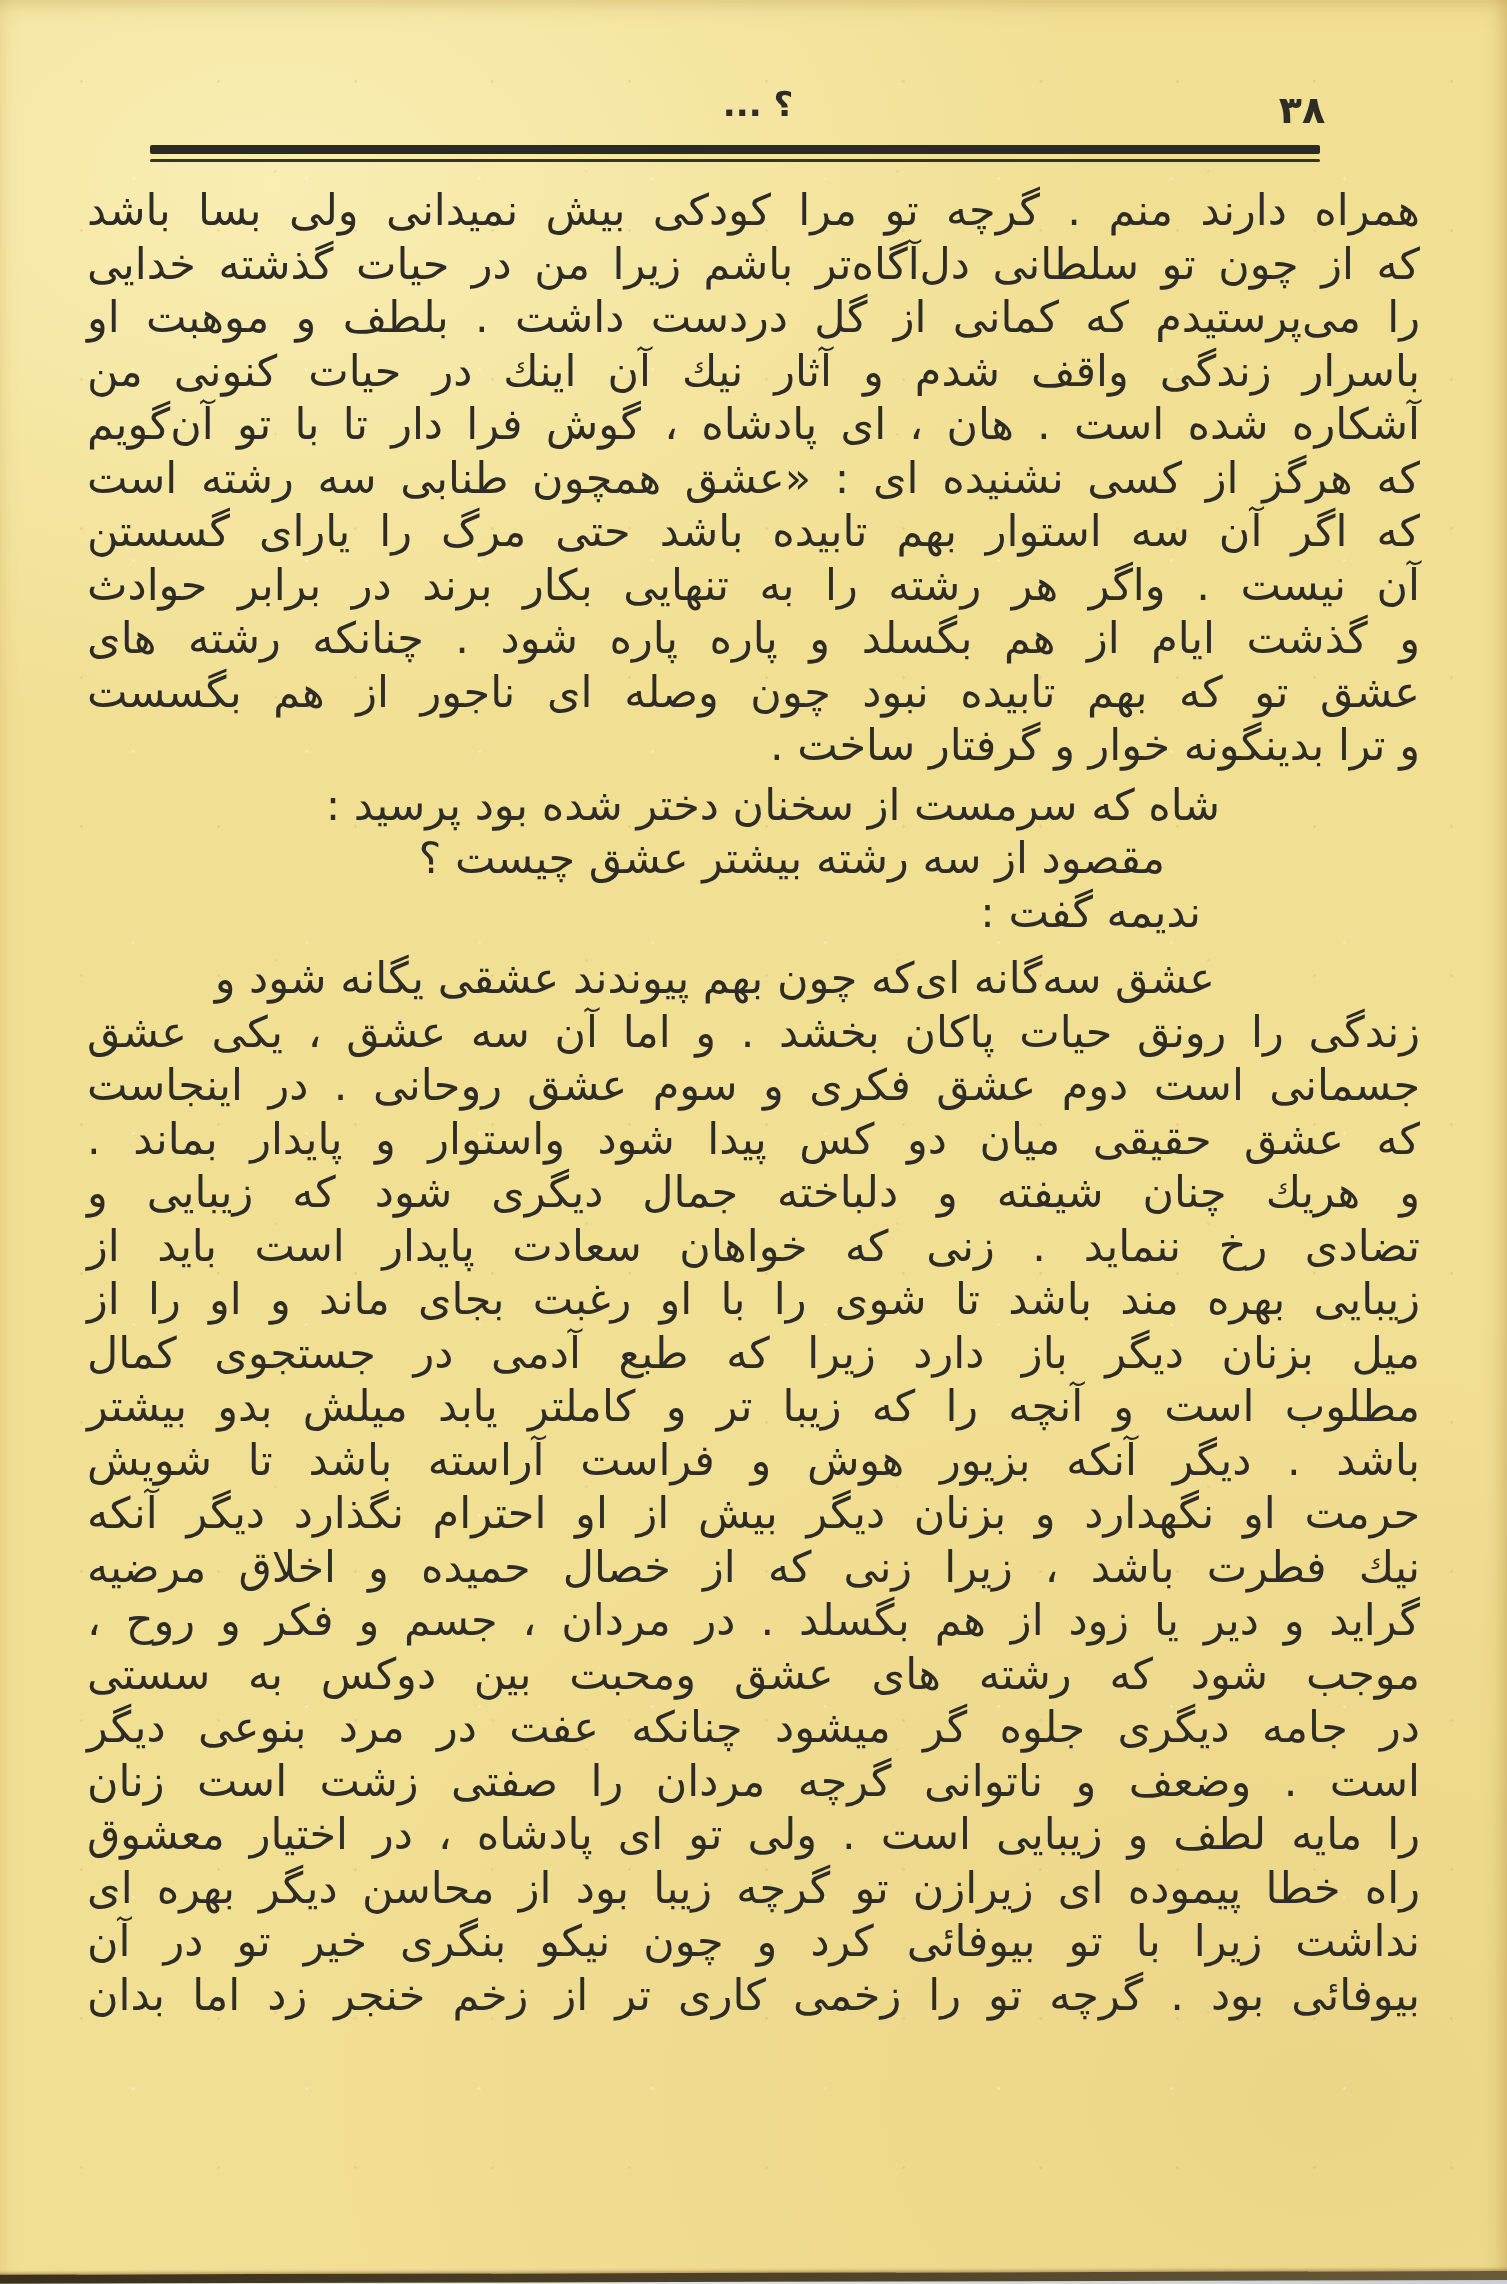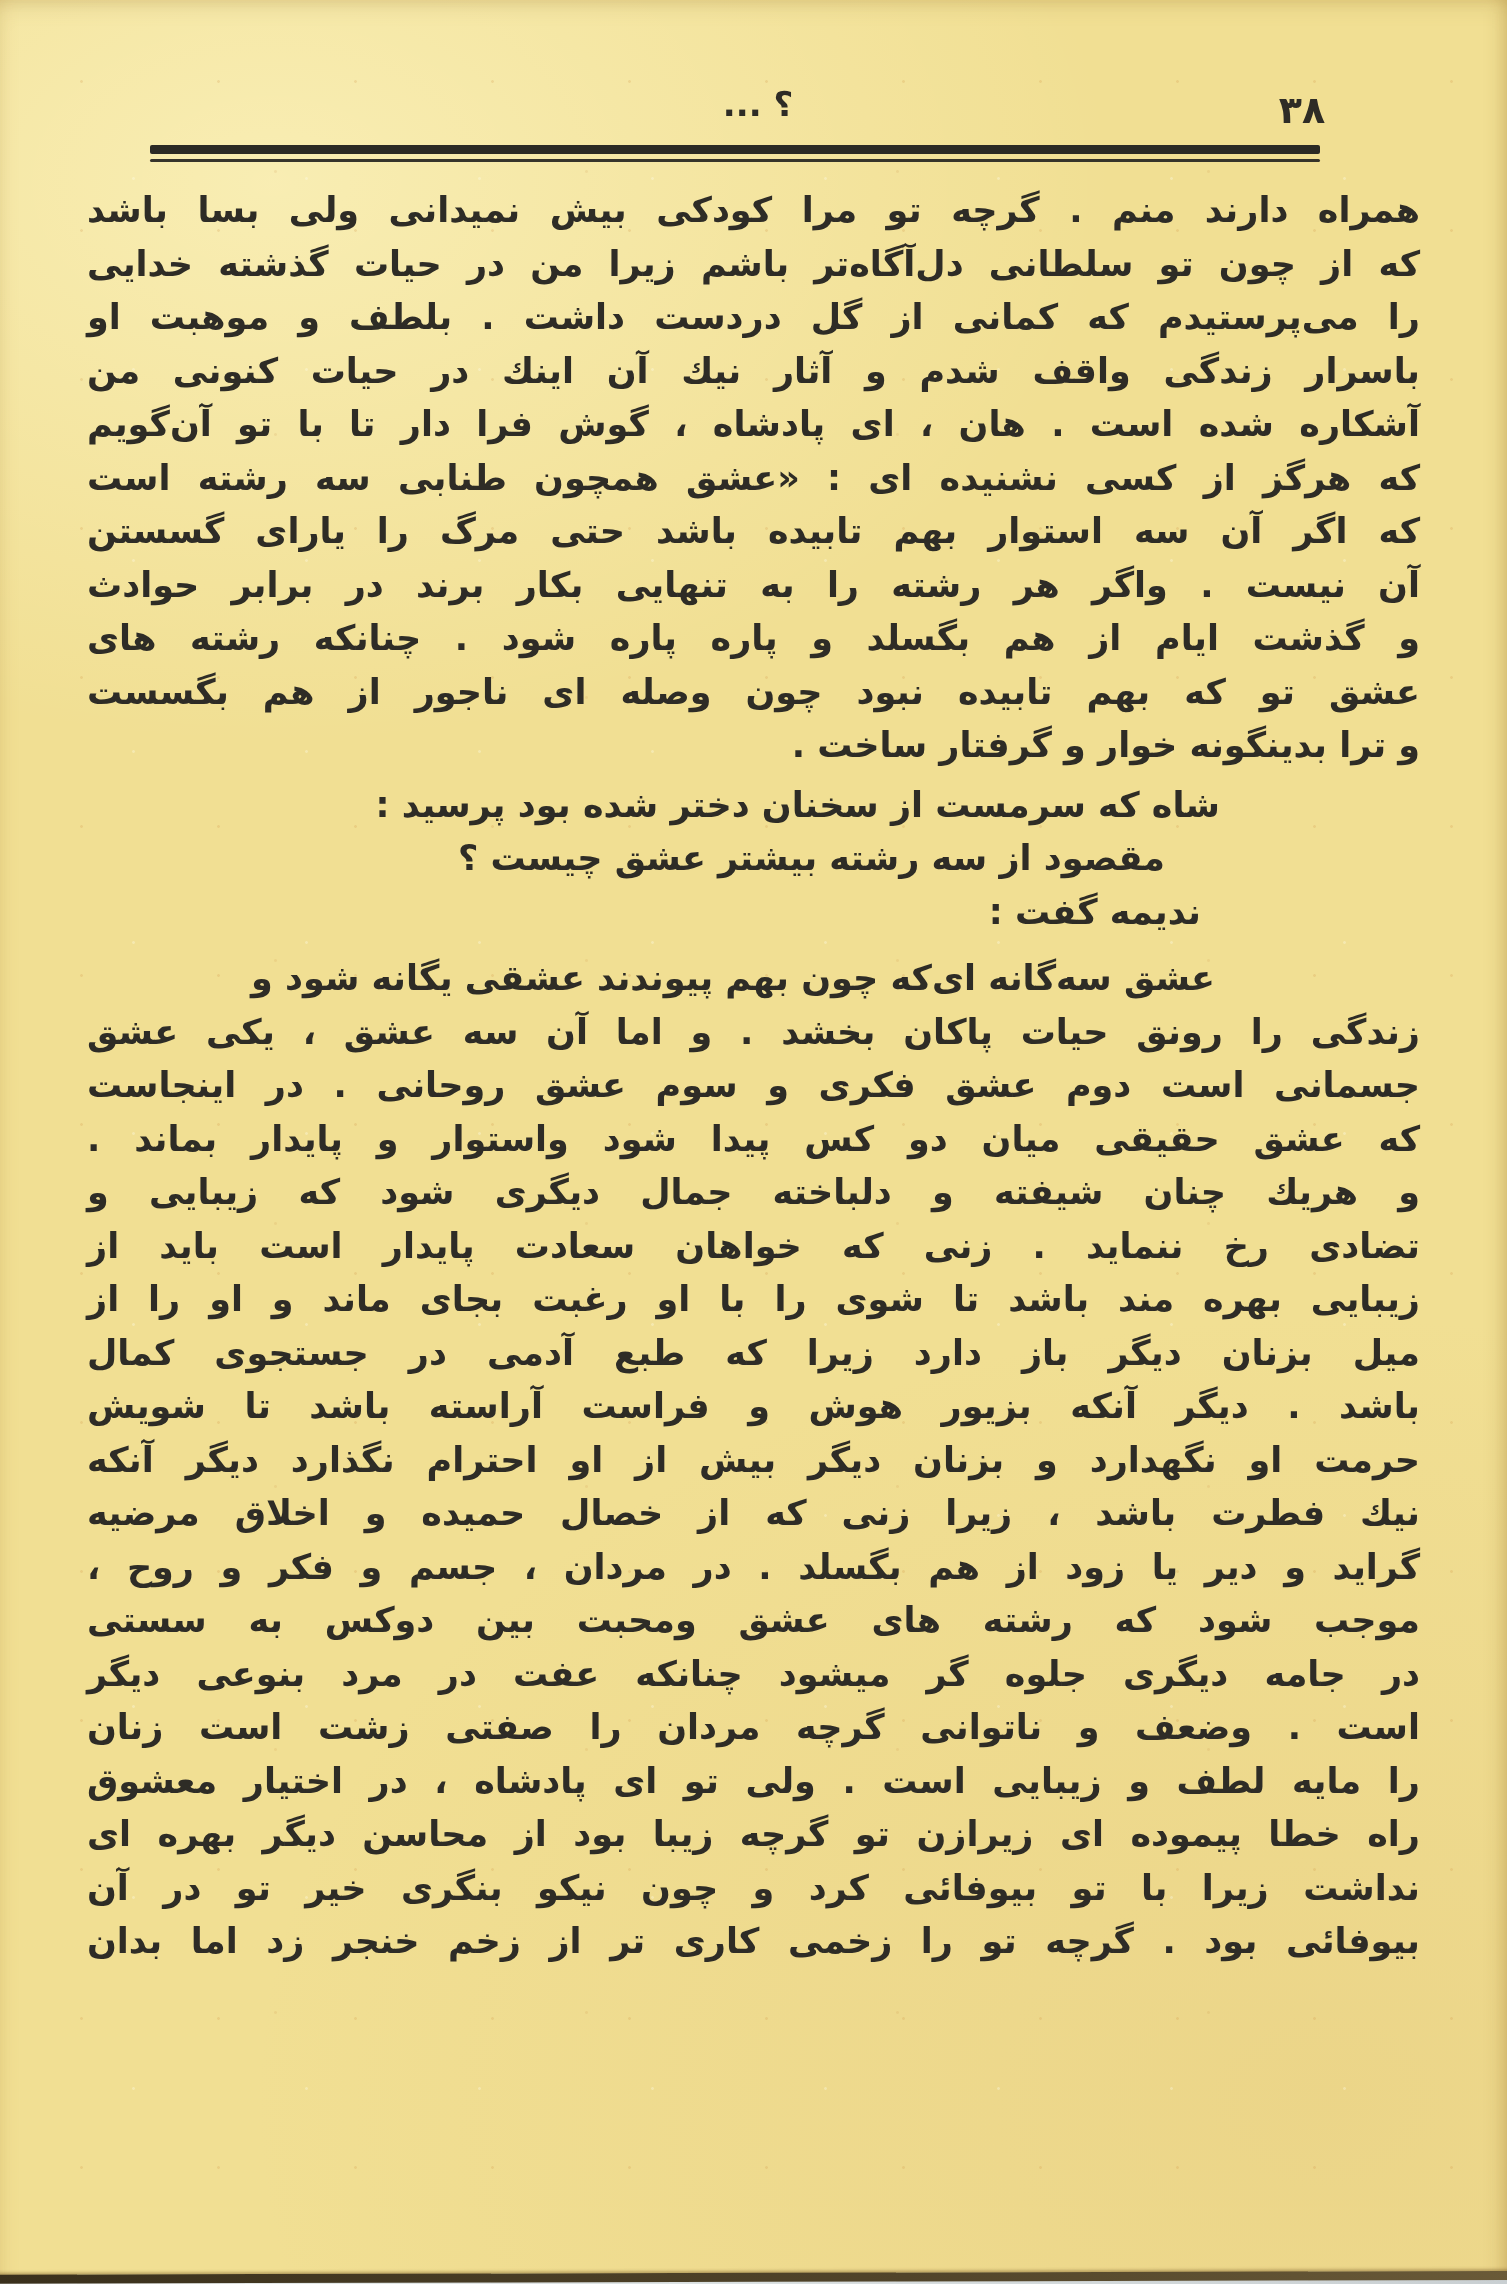--- a/index.html
+++ b/index.html
@@ -36,21 +36,21 @@
     position:absolute;left:1262px;top:88px;width:80px;
     text-align:center;font-size:38px;font-weight:bold;
   }
   .rule{position:absolute;left:150px;top:145px;width:1170px;}
   .rule-thick{height:9px;background:var(--rule,#2b2a24);border-radius:2px;}
   .rule-thin{height:3px;margin-top:5px;background:var(--rule,#2b2a24);border-radius:2px;opacity:.95;}
   .text-block{
     position:absolute;left:87px;top:184px;width:1333px;
     direction:rtl;
     color:var(--ink,#2e2c26);
-    font-size:35px;font-weight:bold;
+    font-size:43px;font-weight:normal;
     text-rendering:optimizeLegibility;
   }
   .line{display:block;line-height:53.5px;white-space:normal;}
   .line.just{text-align:justify;text-align-last:justify;}
   .line.nat{text-align:right;}
   .page-edge{position:absolute;left:0;bottom:0;width:100%;height:20px;}
   .edge-light{
     position:absolute;left:-6px;bottom:-1px;width:1520px;height:9px;
     background:linear-gradient(to right, #eaeeee 0%, #dde3e4 45%, #c9cfd2 100%);
     transform:rotate(-0.14deg);transform-origin:right bottom;
@@ -94,20 +94,21 @@
       <div class="line nat" style="padding-right: 255px;">مقصود از سه رشته بیشتر عشق چیست ؟</div>
       <div class="line nat" style="padding-right: 219px;">ندیمه گفت :</div>
       <div class="line nat" style="padding-right: 205px; margin-top: 13px;">عشق سه‌گانه ای‌که چون بهم پیوندند عشقی یگانه شود و</div>
       <div class="line just">زندگی را رونق حیات پاکان بخشد . و اما آن سه عشق ، یکی عشق</div>
       <div class="line just">جسمانی است دوم عشق فکری و سوم عشق روحانی . در اینجاست</div>
       <div class="line just">که عشق حقیقی میان دو کس پیدا شود واستوار و پایدار بماند .</div>
       <div class="line just">و هریك چنان شیفته و دلباخته جمال دیگری شود که زیبایی و</div>
       <div class="line just">تضادی رخ ننماید . زنی که خواهان سعادت پایدار است باید از</div>
       <div class="line just">زیبایی بهره مند باشد تا شوی را با او رغبت بجای ماند و او را از</div>
       <div class="line just">میل بزنان دیگر باز دارد زیرا که طبع آدمی در جستجوی کمال</div>
+      <div class="line just">مطلوب است و آنچه را که زیبا تر و کاملتر یابد میلش بدو بیشتر</div>
       <div class="line just">باشد . دیگر آنکه بزیور هوش و فراست آراسته باشد تا شویش</div>
       <div class="line just">حرمت او نگهدارد و بزنان دیگر بیش از او احترام نگذارد دیگر آنکه</div>
       <div class="line just">نیك فطرت باشد ، زیرا زنی که از خصال حمیده و اخلاق مرضیه</div>
       <div class="line just">گراید و دیر یا زود از هم بگسلد . در مردان ، جسم و فکر و روح ،</div>
       <div class="line just">موجب شود که رشته های عشق ومحبت بین دوکس به سستی</div>
       <div class="line just">در جامه دیگری جلوه گر میشود چنانکه عفت در مرد بنوعی دیگر</div>
       <div class="line just">است . وضعف و ناتوانی گرچه مردان را صفتی زشت است زنان</div>
       <div class="line just">را مایه لطف و زیبایی است . ولی تو ای پادشاه ، در اختیار معشوق</div>
       <div class="line just">راه خطا پیموده ای زیرازن تو گرچه زیبا بود از محاسن دیگر بهره ای</div>
       <div class="line just">نداشت زیرا با تو بیوفائی کرد و چون نیکو بنگری خیر تو در آن</div>

